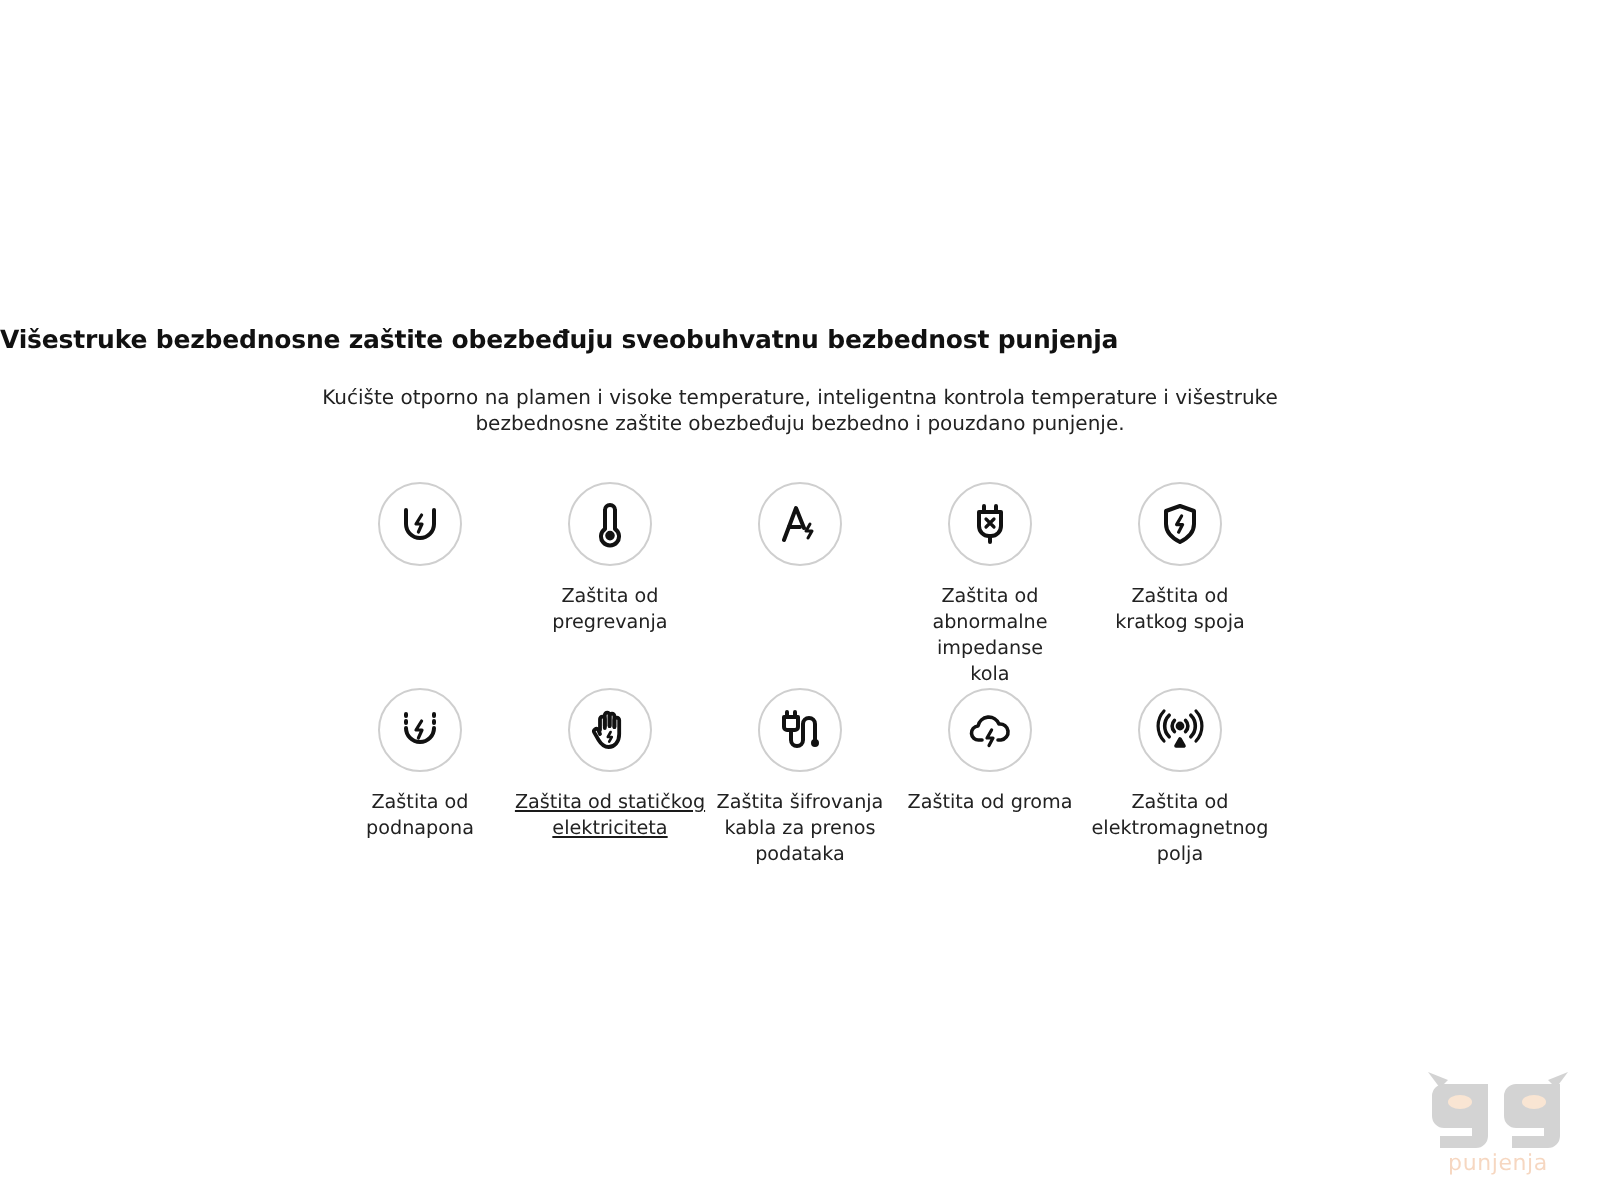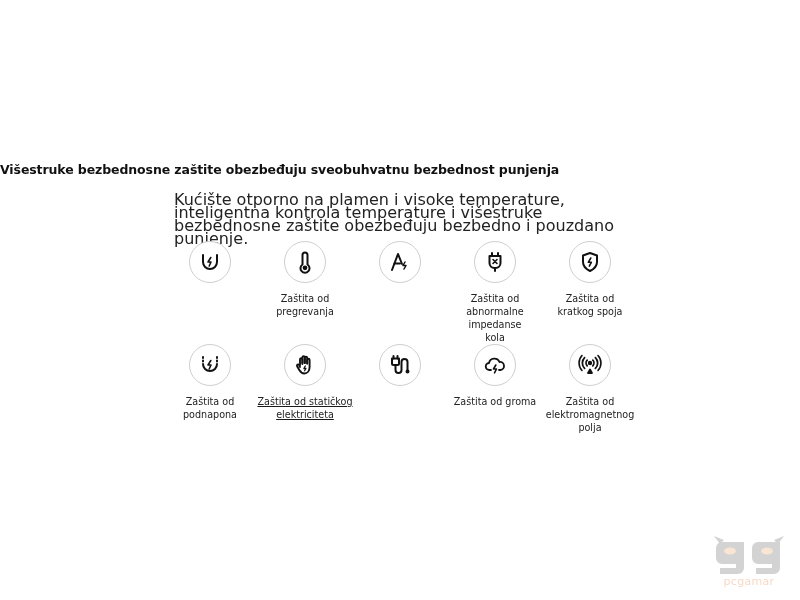--- a/index.html
+++ b/index.html
@@ -5,22 +5,22 @@
   html, body { margin:0; padding:0; }
   body {
     width:800px; height:600px; background:#ffffff; position:relative; overflow:hidden;
     font-family:"DejaVu Sans", "Liberation Sans", sans-serif; color:#1a1a1a;
   }
   .title {
     position:absolute; left:0; width:800px; top:162px; text-align:left;
     font-size:12.5px; font-weight:bold; color:#111; letter-spacing:-0.1px;
   }
   .subtitle {
-    position:absolute; left:174px; width:480px; top:193px; text-align:left;
-    font-size:16px; line-height:13px; color:#222;
+    position:absolute; left:160px; width:480px; top:193px; text-align:center;
+    font-size:10px; line-height:13px; color:#222;
   }
   .feature {
     position:absolute; width:100px; text-align:center;
   }
   .circle {
     width:40px; height:40px; border:1.5px solid #cfcfcf; border-radius:50%;
     margin:0 auto; display:flex; align-items:center; justify-content:center;
     background:#fff;
   }
   .circle svg { width:24px; height:24px; }
@@ -118,20 +118,21 @@
 
 <div class="feature" style="left:350px; top:344px;">
   <div class="circle">
     <svg viewBox="0 0 24 24" fill="none" stroke="#111" stroke-width="2" stroke-linecap="round" stroke-linejoin="round">
       <path d="M5.5 3 v2.5 M9.5 3 v2.5"></path>
       <path d="M4 5.5 h7 v5 a1.5 1.5 0 0 1 -1.5 1.5 h-4 a1.5 1.5 0 0 1 -1.5 -1.5 z"></path>
       <path d="M7.5 12 v5 a3 3 0 0 0 6 0 V9 a3 3 0 0 1 6 0 v8"></path>
       <circle cx="19.5" cy="18.5" r="1" fill="#111"></circle>
     </svg>
   </div>
+  <div class="label">Zaštita šifrovanja kabla za prenos podataka</div>
 </div>
 
 <div class="feature" style="left:445px; top:344px;">
   <div class="circle">
     <svg viewBox="0 0 24 24" fill="none" stroke="#111" stroke-width="1.8" stroke-linecap="round" stroke-linejoin="round">
       <path d="M8 17 H6.5 a3.5 3.5 0 0 1 -0.5 -7 a5.5 5.5 0 0 1 10.5 -1 a4 4 0 0 1 1 8 H16"></path>
       <path d="M12.8 12 L10.5 16 h3 l-2 3.8" stroke-width="1.6"></path>
     </svg>
   </div>
   <div class="label">Zaštita od groma</div>
@@ -152,14 +153,14 @@
 
 <div class="watermark">
   <svg viewBox="0 0 74 44" width="74" height="44">
     <path d="M2 4 L8 12 L12 8 Z" fill="#b0b0b0"></path>
     <path d="M72 4 L66 12 L62 8 Z" fill="#b0b0b0"></path>
     <path d="M6 10 h26 v26 a6 6 0 0 1 -6 6 h-18 v-6 h16 v-4 h-14 a6 6 0 0 1 -6 -6 v-10 a6 6 0 0 1 6 -6 z" fill="#b0b0b0"></path>
     <path d="M42 10 h26 v26 a6 6 0 0 1 -6 6 h-18 v-6 h16 v-4 h-14 a6 6 0 0 1 -6 -6 v-10 a6 6 0 0 1 6 -6 z" fill="#b0b0b0"></path>
     <ellipse cx="18" cy="19" rx="6" ry="3.5" fill="#f5d0b0"></ellipse>
     <ellipse cx="55" cy="19" rx="6" ry="3.5" fill="#f5d0b0"></ellipse>
   </svg>
-  <div class="wm-text">pcgamar</div>
+  <div class="wm-text">punjenja</div>
 </div>
 
 </body></html>

